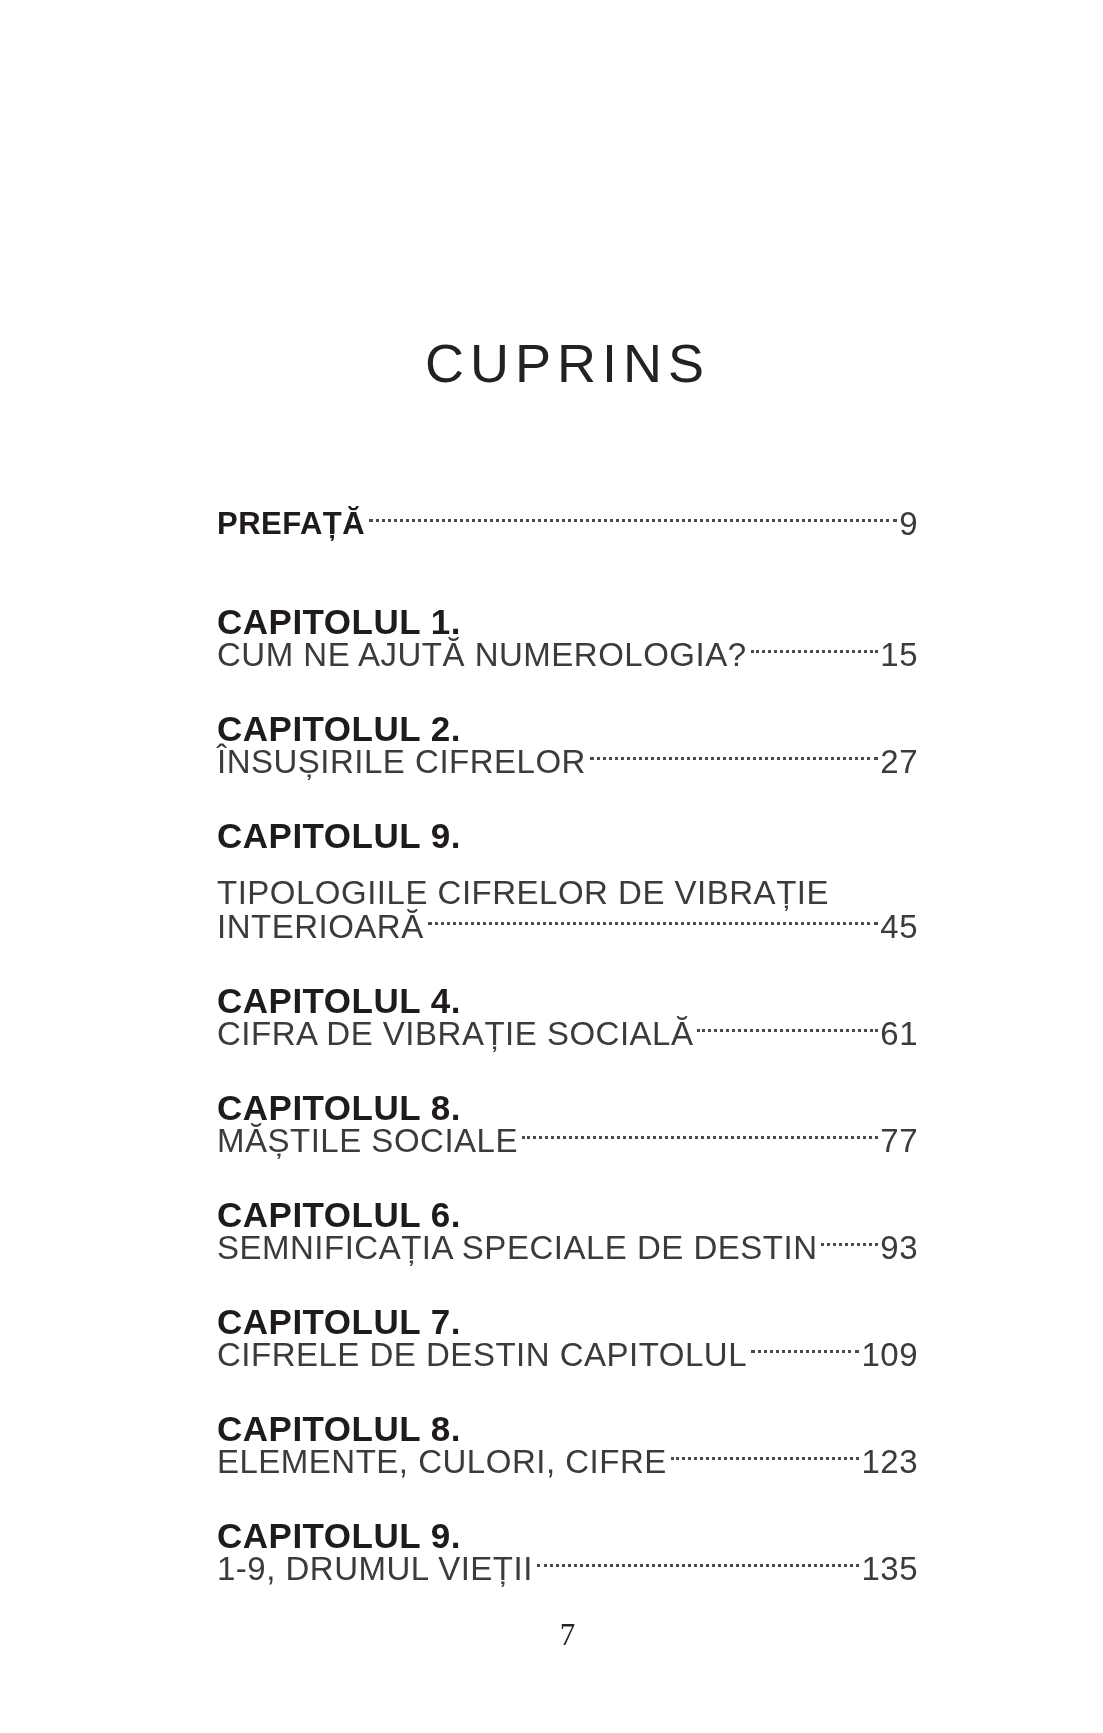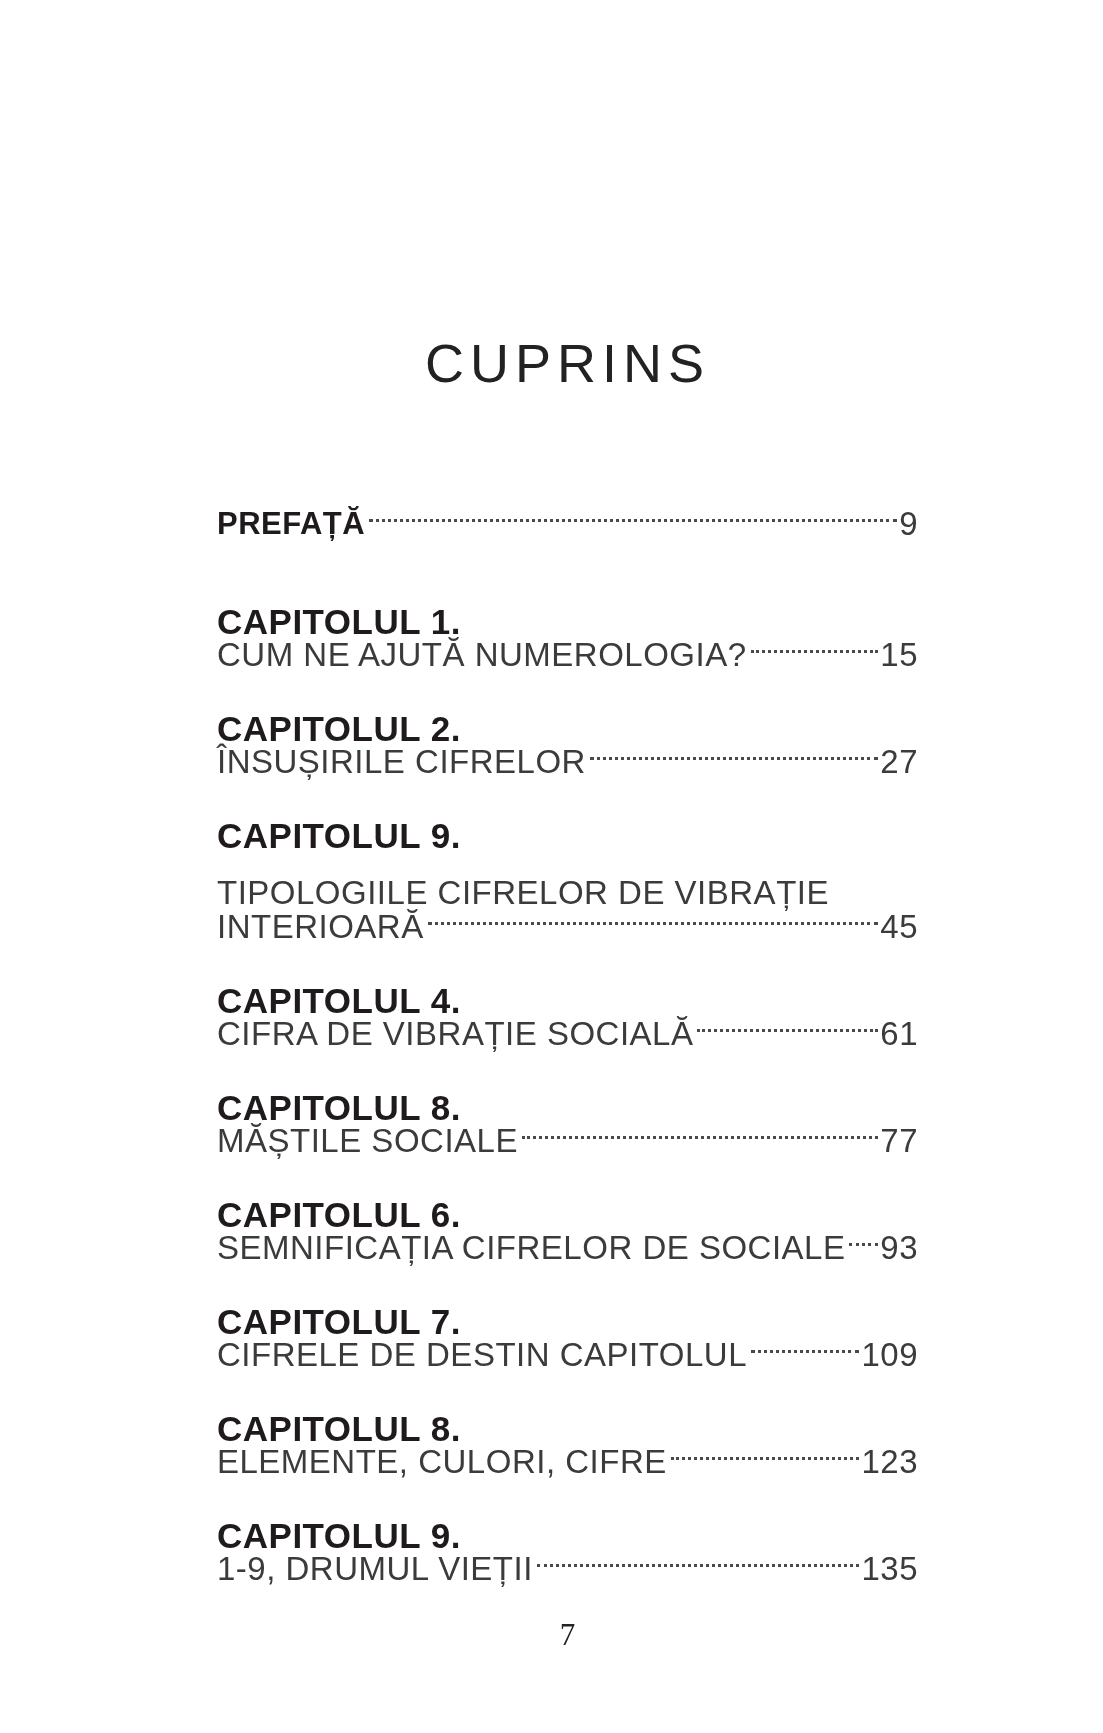--- a/index.html
+++ b/index.html
@@ -145,21 +145,21 @@
     <div class="toc-line">
       <span class="title">MĂȘTILE SOCIALE</span>
       <span class="leader"></span>
       <span class="pagenum">77</span>
     </div>
   </div>
 
   <div class="entry">
     <div class="chapter-label">CAPITOLUL 6.</div>
     <div class="toc-line">
-      <span class="title">SEMNIFICAȚIA CIFRELOR DE SOCIALE</span>
+      <span class="title">SEMNIFICAȚIA SPECIALE DE DESTIN</span>
       <span class="leader"></span>
       <span class="pagenum">93</span>
     </div>
   </div>
 
   <div class="entry">
     <div class="chapter-label">CAPITOLUL 7.</div>
     <div class="toc-line">
       <span class="title">CIFRELE DE DESTIN CAPITOLUL</span>
       <span class="leader"></span>

